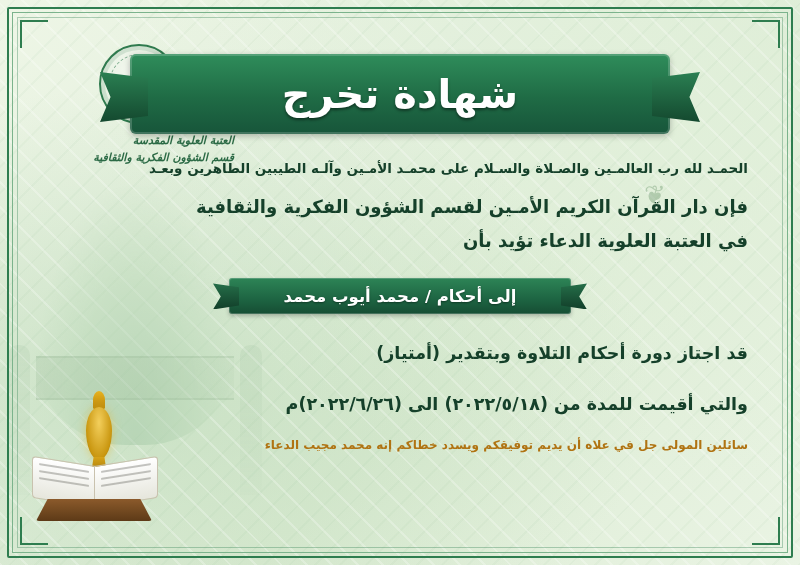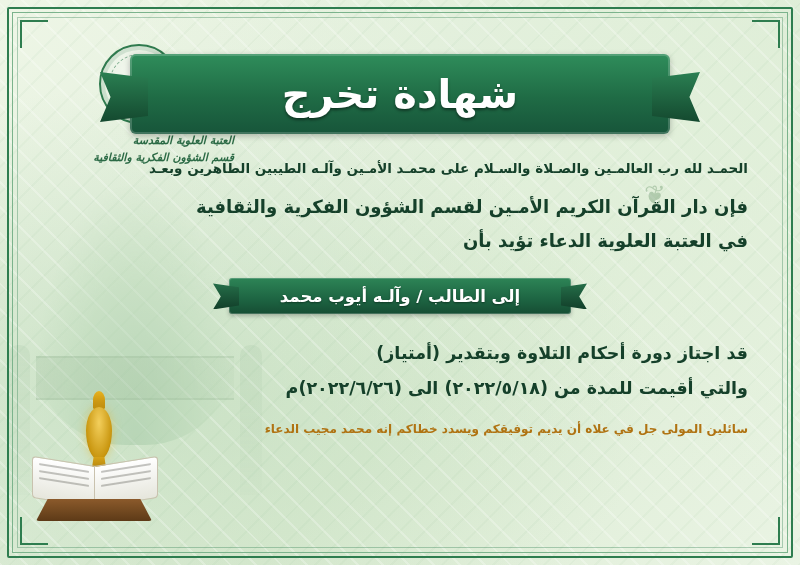--- a/index.html
+++ b/index.html
@@ -256,22 +256,22 @@
   </div>
 
   <div class="floral">❦</div>
 
   <div class="body-block">
     <div class="line-basmala">الحمـد لله رب العالمـين والصـلاة والسـلام على محمـد الأمـين وآلـه الطيبين الطاهرين وبعـد</div>
     <div class="line-main">فإن دار القرآن الكريم الأمـين لقسم الشؤون الفكرية والثقافية</div>
     <div class="line-main">في العتبة العلوية الدعاء تؤيد بأن</div>
 
     <div class="name-ribbon">
-      <span>إلى الطالب / وآلـه أيوب محمد</span>
+      <span>إلى أحكام / محمد أيوب محمد</span>
     </div>
 
     <div class="line-result">قد اجتاز دورة أحكام التلاوة وبتقدير (أمتياز)</div>
-    <div class="line-result" style="margin-top:0">والتي أقيمت للمدة من (٢٠٢٢/٥/١٨) الى (٢٠٢٢/٦/٢٦)م</div>
+    <div class="line-result" style="margin-top:16px">والتي أقيمت للمدة من (٢٠٢٢/٥/١٨) الى (٢٠٢٢/٦/٢٦)م</div>
 
     <div class="line-duaa">سائلين المولى جل في علاه أن يديم توفيقكم ويسدد خطاكم إنه محمد مجيب الدعاء</div>
   </div>
 
 </div>
 
 </body></html>

